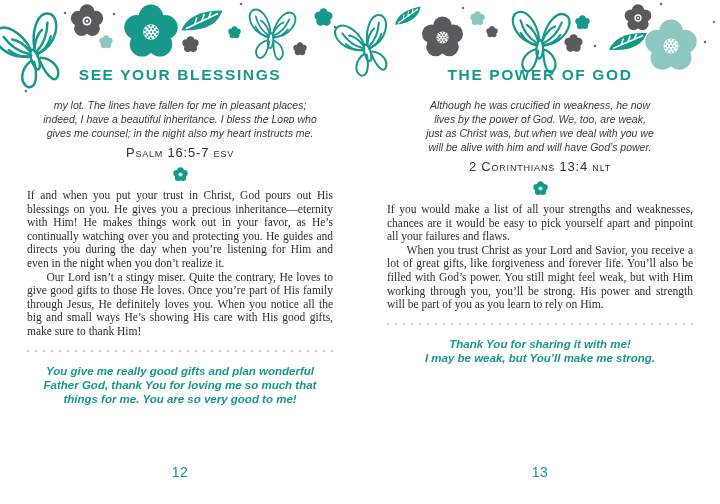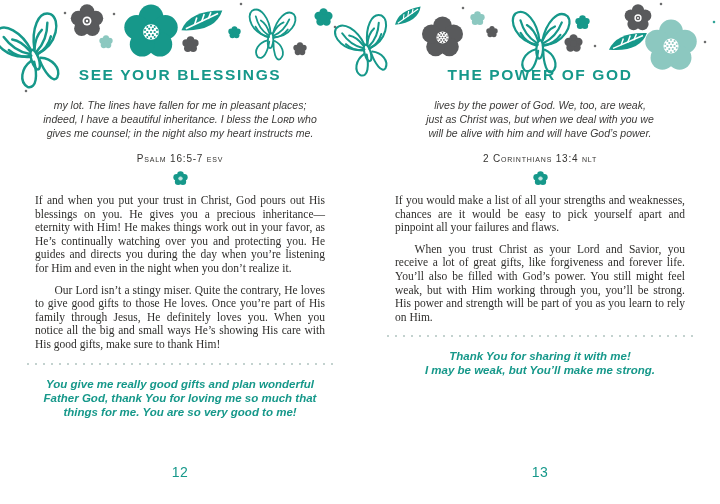--- a/index.html
+++ b/index.html
@@ -14,27 +14,27 @@
   .decor{position:absolute;left:0;top:0;width:720px;height:110px;z-index:1;}
   .orn{position:absolute;}
   .orn svg{display:block;width:100%;height:auto;}
   .page{position:absolute;top:0;width:360px;height:504px;z-index:2;}
   #page-left{left:0;} #page-right{left:360px;}
   .content{padding:64px 27px 0;text-align:center;}
   .title{margin:0 0 13px;font-size:15.5px;font-weight:bold;letter-spacing:1.6px;
          color:var(--teal);line-height:21px;}
   .scripture{font-style:italic;font-size:10.5px;line-height:14px;color:var(--quote-ink);}
   .scripture div{white-space:nowrap;}
-  .reference{margin-top:13px;font-variant:small-caps;letter-spacing:0.8px;
-             font-size:10px;color:#343330;}
+  .reference{margin-top:5px;font-variant:small-caps;letter-spacing:0.8px;
+             font-size:13px;color:#343330;}
   .flower-divider{width:15px;height:15px;margin:7px auto 7px;}
   .flower-divider svg{display:block;width:100%;height:100%;}
   .body{margin-top:5px;text-align:justify;font-family:"Liberation Serif",serif;
         font-size:11.5px;line-height:13.6px;color:var(--ink);}
-  .body p{margin:8px;}
+  .body p{margin:0;}
   .body p + p{text-indent:1.7em;}
   .dotted{height:2px;margin-top:11px;
           background:repeating-linear-gradient(90deg,var(--dots) 0 2px,transparent 2px 8px);}
   .prayer{margin-top:12px;font-style:italic;font-weight:bold;color:var(--teal);
           font-size:11.5px;line-height:14px;}
   .pagenum{position:absolute;bottom:24px;left:0;right:0;text-align:center;
            color:var(--teal);font-size:14px;letter-spacing:0.5px;}
 </style>
 </head>
 <body>
@@ -422,20 +422,21 @@
           <div>things for me. You are so very good to me!</div>
         </div>
     </div>
     <div class="pagenum">12</div>
   </section>
 
   <section class="page" id="page-right">
     <div class="content">
       <h1 class="title">THE POWER OF GOD</h1>
       <div class="scripture">
+          <div>Although he was crucified in weakness, he now</div>
           <div>lives by the power of God. We, too, are weak,</div>
           <div>just as Christ was, but when we deal with you we</div>
           <div>will be alive with him and will have God’s power.</div>
         </div>
       <div class="reference">2 Corinthians 13:4 nlt</div>
       <div class="flower-divider">
           <svg viewBox="0 0 100 100" xmlns="http://www.w3.org/2000/svg">
             <circle cx="50.0" cy="23.0" r="22" fill="#16988a"></circle>
             <circle cx="75.7" cy="41.7" r="22" fill="#16988a"></circle>
             <circle cx="65.9" cy="71.8" r="22" fill="#16988a"></circle>

